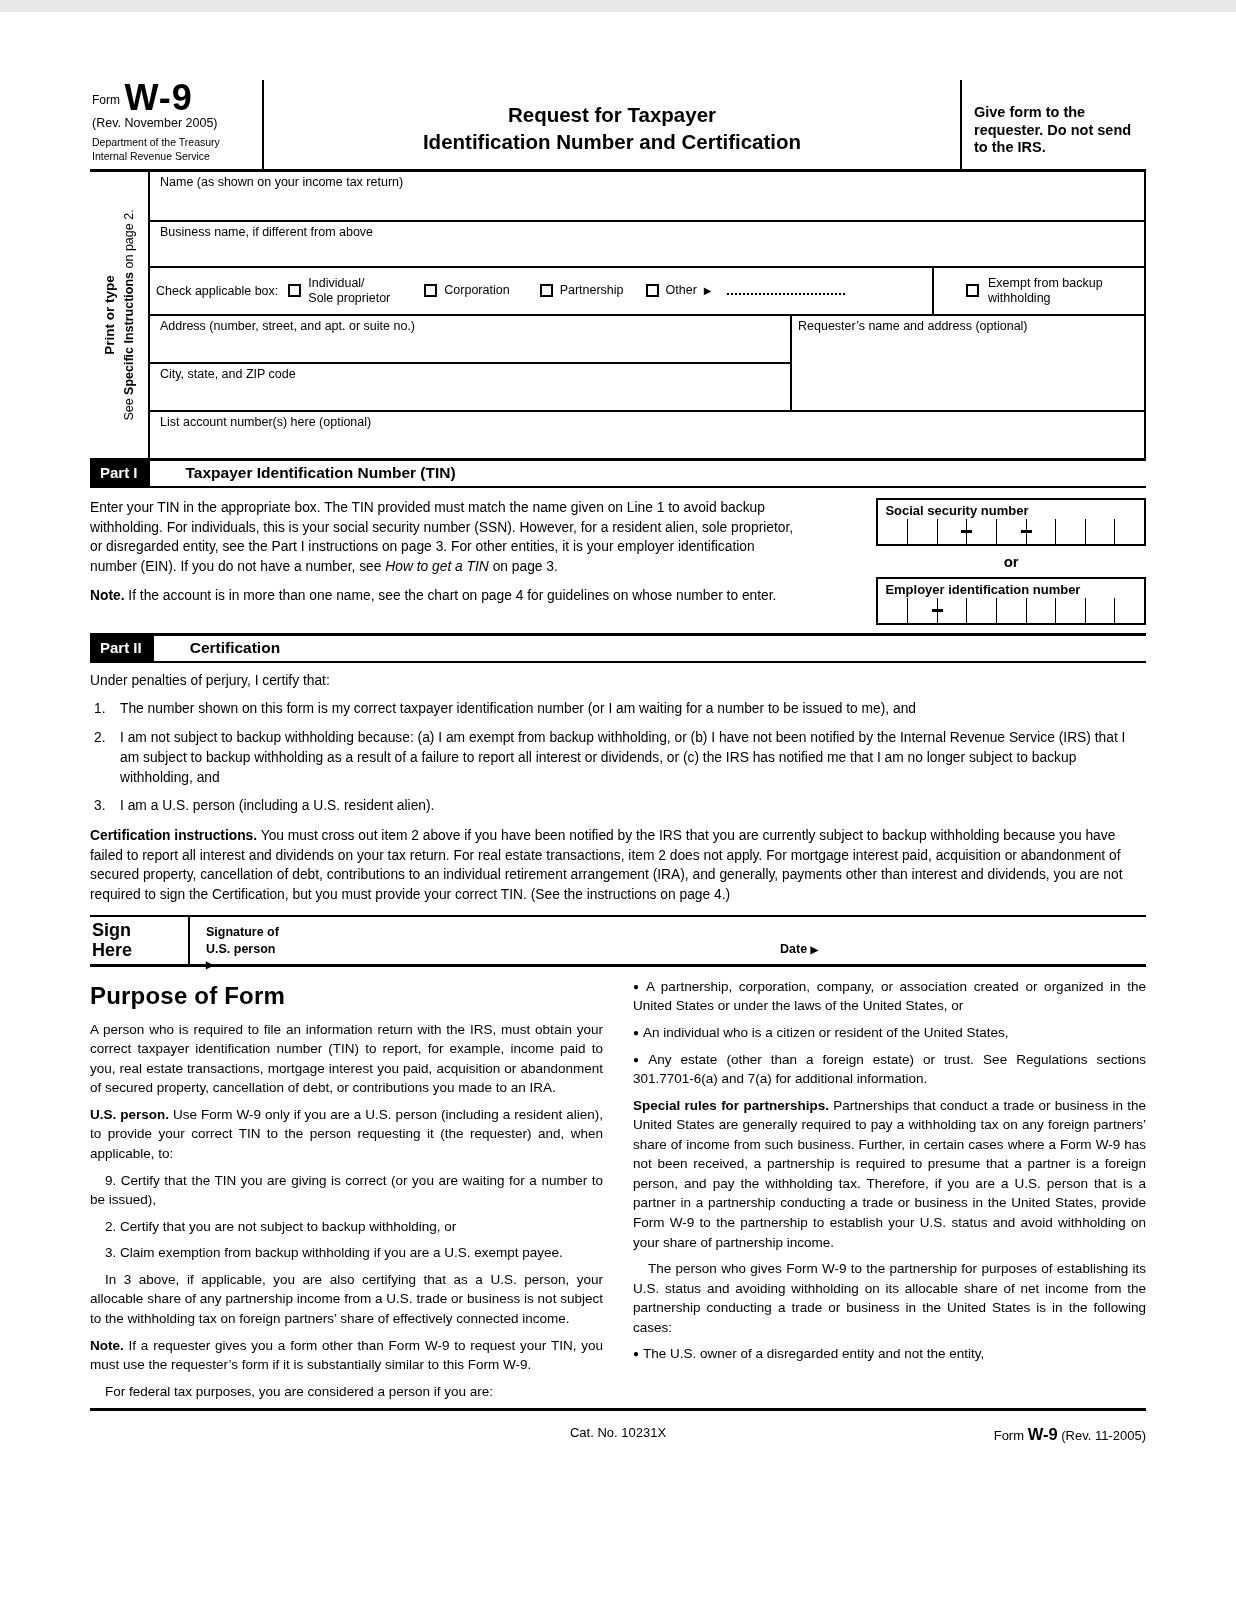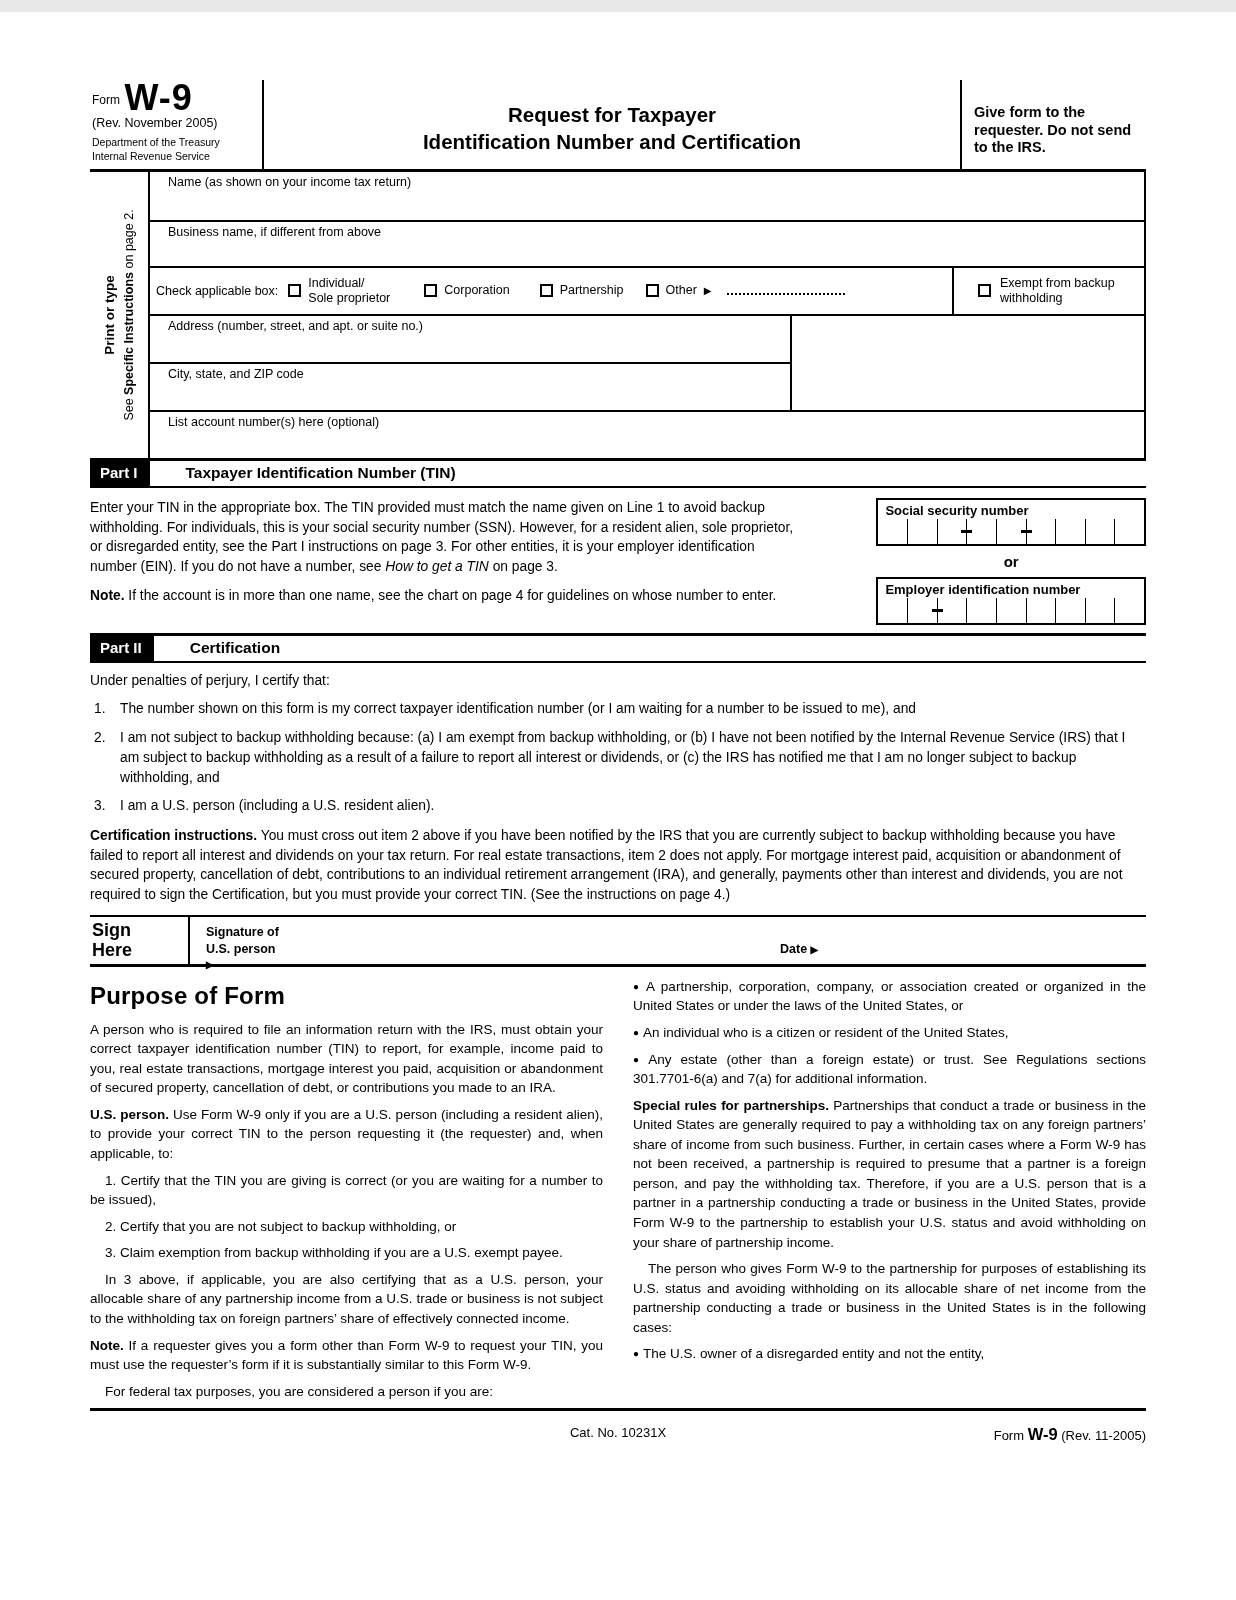--- a/index.html
+++ b/index.html
@@ -22,30 +22,30 @@
   
   .formarea { display:flex; }
   .side { width:58px; position:relative; }
   .side-rot {
     position:absolute; top:50%; left:50%;
     transform:translate(-50%,-50%) rotate(-90deg);
     white-space:nowrap; text-align:center; font-size:12.5px; line-height:1.5;
   }
   .side-rot .l1 { font-weight:bold; font-size:13.5px; display:block; }
   .grid { flex:1; border-left:2px solid #000; border-right:2px solid #000; }
-  .frow { border-bottom:2px solid #000; padding:3px 18px; position:relative; }
+  .frow { border-bottom:2px solid #000; padding:3px 10px; position:relative; }
   .flabel { font-size:12.5px; }
   .h50 { height:50px; } .h46 { height:46px; } .h48 { height:48px; }
   .checkrow { display:flex; align-items:center; padding:0 0 0 6px; }
   .cb { width:13px; height:13px; border:2px solid #000; display:inline-block; flex:none; }
   .copt { display:flex; align-items:center; gap:7px; }
   .coptlbl { font-size:12.5px; line-height:1.15; }
   .coptlbl span { display:block; }
   .dotline { width:118px; border-bottom:2.5px dotted #000; height:9px; margin-left:8px; }
-  .exemptcell { margin-left:auto; border-left:2px solid #000; align-self:stretch; display:flex; align-items:center; gap:9px; padding:0 6px 0 24px; width:192px; }
+  .exemptcell { margin-left:auto; border-left:2px solid #000; align-self:stretch; display:flex; align-items:center; gap:9px; padding:0 6px 0 32px; width:212px; }
   .exemptlbl { font-size:12.5px; line-height:1.2; width:150px; }
   .split { display:flex; border-bottom:2px solid #000; }
   .split-left { width:642px; border-right:2px solid #000; }
   .split-left .frow:last-child { border-bottom:none; }
   .split-right { flex:1; padding:3px 6px; }
   .arrow { font-size:10px; }
   
   .strip { border-top:3px solid #000; border-bottom:2.5px solid #000; display:flex; align-items:stretch; margin-top:0; }
   .badge { background:#000; color:#fff; font-weight:bold; font-size:15px; padding:3px 12px 4px 10px; }
   .striptitle { font-weight:bold; font-size:15.5px; padding:3px 0 4px 36px; }
@@ -162,20 +162,23 @@
 
       <div class="split">
         <div class="split-left">
           <div class="frow h48">
             <div class="flabel">Address (number, street, and apt. or suite no.)</div>
           </div>
           <div class="frow h46">
             <div class="flabel">City, state, and ZIP code</div>
           </div>
         </div>
+        <div class="split-right">
+          <div class="flabel">Requester’s name and address (optional)</div>
+        </div>
       </div>
 
       <div class="frow h46" style="border-bottom:none;">
         <div class="flabel">List account number(s) here (optional)</div>
       </div>
 
     </div>
   </div>
 
   <div class="strip">
@@ -258,21 +261,21 @@
     <div class="datecell">
       <span><span>Date</span> <span class="arrow">▶</span></span>
     </div>
   </div>
 
   <div class="cols">
     <div class="col">
       <h2>Purpose of Form</h2>
       <p>A person who is required to file an information return with the IRS, must obtain your correct taxpayer identification number (TIN) to report, for example, income paid to you, real estate transactions, mortgage interest you paid, acquisition or abandonment of secured property, cancellation of debt, or contributions you made to an IRA.</p>
       <p><b class="lead">U.S. person.</b><span> Use Form W-9 only if you are a U.S. person (including a resident alien), to provide your correct TIN to the person requesting it (the requester) and, when applicable, to:</span></p>
-      <p class="ind">1. Certify that the TIN you are giving is correct (or you are waiting for a number to be issued),</p>
+      <p class="ind">9. Certify that the TIN you are giving is correct (or you are waiting for a number to be issued),</p>
       <p class="ind">2. Certify that you are not subject to backup withholding, or</p>
       <p class="ind">3. Claim exemption from backup withholding if you are a U.S. exempt payee.</p>
       <p class="ind">In 3 above, if applicable, you are also certifying that as a U.S. person, your allocable share of any partnership income from a U.S. trade or business is not subject to the withholding tax on foreign partners’ share of effectively connected income.</p>
       <p><b class="lead">Note.</b><span> If a requester gives you a form other than Form W-9 to request your TIN, you must use the requester’s form if it is substantially similar to this Form W-9.</span></p>
       <p class="ind">For federal tax purposes, you are considered a person if you are:</p>
     </div>
     <div class="col">
       <p class="bullet-p"><span class="blt">●</span><span>A partnership, corporation, company, or association created or organized in the United States or under the laws of the United States, or</span></p>
       <p class="bullet-p"><span class="blt">●</span><span>An individual who is a citizen or resident of the United States,</span></p>
       <p class="bullet-p"><span class="blt">●</span><span>Any estate (other than a foreign estate) or trust. See Regulations sections 301.7701-6(a) and 7(a) for additional information.</span></p>

